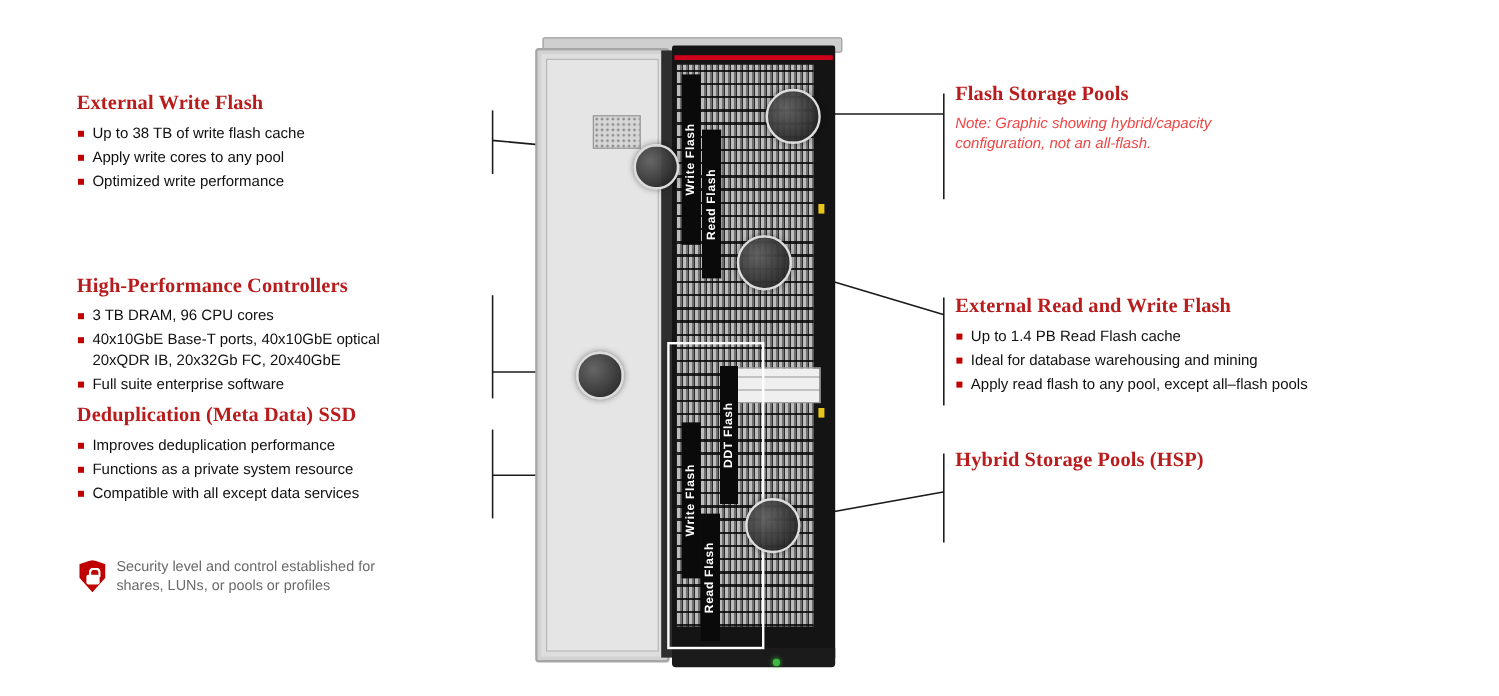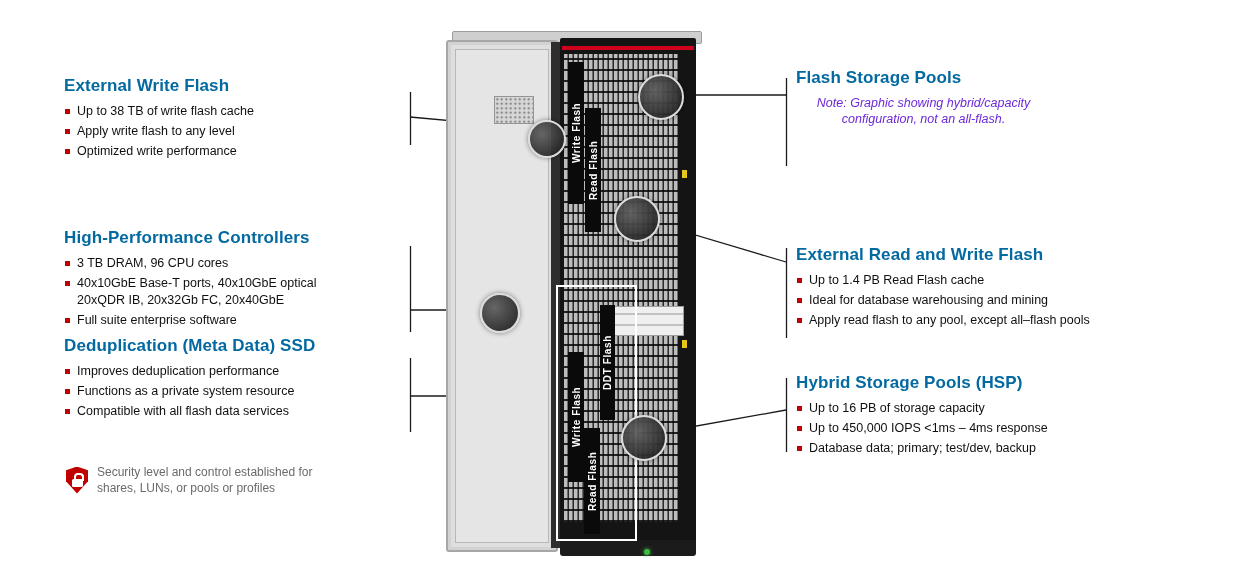--- a/index.html
+++ b/index.html
@@ -2,31 +2,31 @@
 <html style="--bullet: #C00000; --shield: #C00000; --stripe: #D0021B; --led: #3DBA3D;"><head>
 <meta charset="utf-8">
 <style>
   html,body{margin:0;padding:0;background:#fff;}
   .canvas{
     position:relative;width:1249px;height:580px;background:#ffffff;
     font-family:"Liberation Sans", sans-serif;overflow:hidden;color:#000;
   }
   
   .callout{position:absolute;z-index:2;}
-  .callout h2{margin:0 0 7px 0;font-size:17px;font-weight:bold;color:#0369a1;letter-spacing:.1px;}
+  .callout h2{margin:0 0 7px 0;font-size:17px;font-weight:bold;color:#b91c1c;letter-spacing:.1px;font-family:Liberation Serif, serif;}
   .callout ul{margin:0;padding:0;list-style:none;}
   .callout li{
     position:relative;font-size:12.5px;line-height:17px;margin:0 0 3px 0;
     padding-left:13px;color:#101010;
   }
   .callout li::before{
     content:"";position:absolute;left:1px;top:5.5px;width:5px;height:5px;
     background:var(--bullet,#c00000);
   }
-  .note{font-size:12.5px;font-style:italic;line-height:16px;margin-top:3px;max-width:255px;color:#6d28d9;text-align:center;}
+  .note{font-size:12.5px;font-style:italic;line-height:16px;margin-top:3px;max-width:255px;color:#ef4444;}
   .left-block{left:64px;width:300px;}
   .right-block{left:796px;width:330px;}
 
   
   .security{position:absolute;left:66px;top:464px;width:300px;display:flex;gap:9px;z-index:2;align-items:center;}
   .shield{
     position:relative;width:22px;height:27px;flex:0 0 auto;background:var(--shield,#c00000);
     clip-path:polygon(50% 0%, 100% 14%, 100% 55%, 50% 100%, 0% 55%, 0% 14%);
   }
   .lock-shackle{position:absolute;left:7.5px;top:6px;width:6px;height:6px;border:2px solid #fff;border-bottom:none;border-radius:4px 4px 0 0;}
@@ -93,40 +93,40 @@
 
       <line x1="786.5" y1="378" x2="786.5" y2="452"></line>
       <line x1="663" y1="432" x2="786" y2="410"></line>
     </g>
   </svg>
 
   <div class="callout left-block" style="top:76px;">
     <h2>External Write Flash</h2>
     <ul>
       <li>Up to 38 TB of write flash cache</li>
-      <li>Apply write flash to any level</li>
+      <li>Apply write cores to any pool</li>
       <li>Optimized write performance</li>
     </ul>
   </div>
 
   <div class="callout left-block" style="top:228px;">
     <h2>High-Performance Controllers</h2>
     <ul>
       <li>3 TB DRAM, 96 CPU cores</li>
       <li>40x10GbE Base-T ports, 40x10GbE optical 20xQDR IB, 20x32Gb FC, 20x40GbE</li>
       <li>Full suite enterprise software</li>
     </ul>
   </div>
 
   <div class="callout left-block" style="top:336px;">
     <h2>Deduplication (Meta Data) SSD</h2>
     <ul>
       <li>Improves deduplication performance</li>
       <li>Functions as a private system resource</li>
-      <li>Compatible with all flash data services</li>
+      <li>Compatible with all except data services</li>
     </ul>
   </div>
 
   <div class="security">
     <div class="shield">
       <div class="lock-shackle"></div>
       <div class="lock-body"></div>
     </div>
     <div class="security-text">Security level and control established for shares, LUNs, or pools or profiles</div>
   </div>
@@ -140,25 +140,20 @@
     <h2>External Read and Write Flash</h2>
     <ul>
       <li>Up to 1.4 PB Read Flash cache</li>
       <li>Ideal for database warehousing and mining</li>
       <li>Apply read flash to any pool, except all–flash pools</li>
     </ul>
   </div>
 
   <div class="callout right-block" style="top:373px;">
     <h2>Hybrid Storage Pools (HSP)</h2>
-    <ul>
-      <li>Up to 16 PB of storage capacity</li>
-      <li>Up to 450,000 IOPS &lt;1ms – 4ms response</li>
-      <li>Database data; primary; test/dev, backup</li>
-    </ul>
   </div>
 
   <div class="rack-cap"></div>
 
   <div class="door">
     <div class="door-inner">
       <div class="vent"></div>
     </div>
   </div>
 

